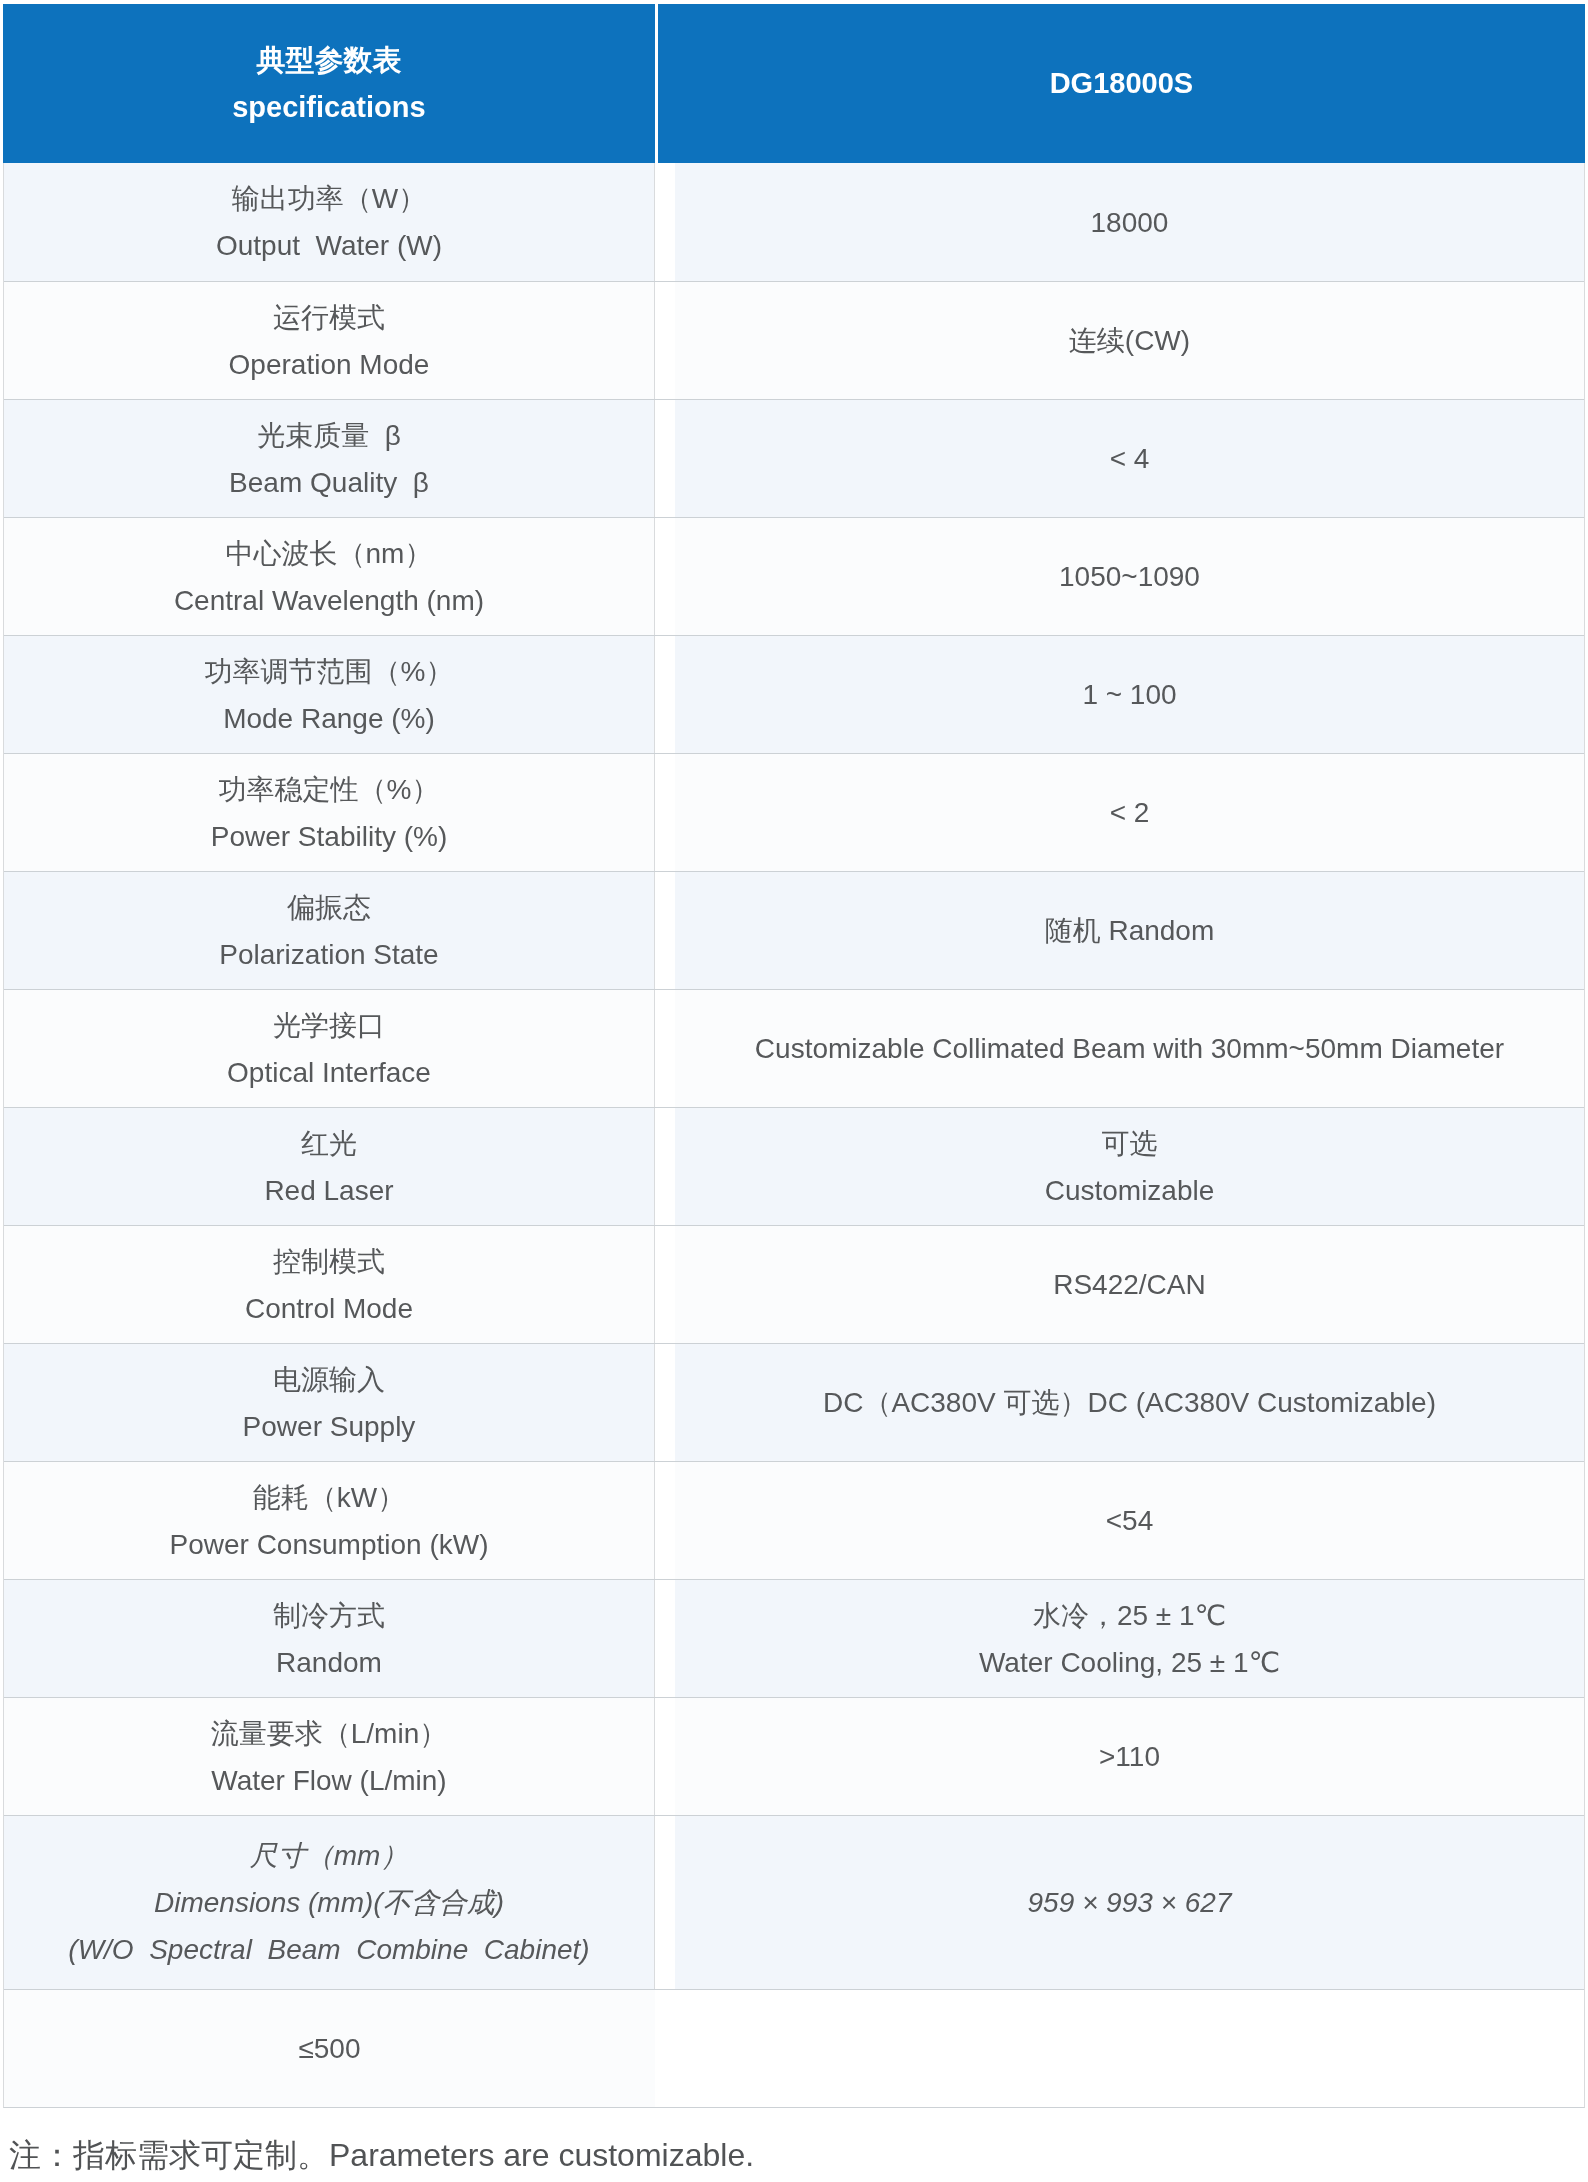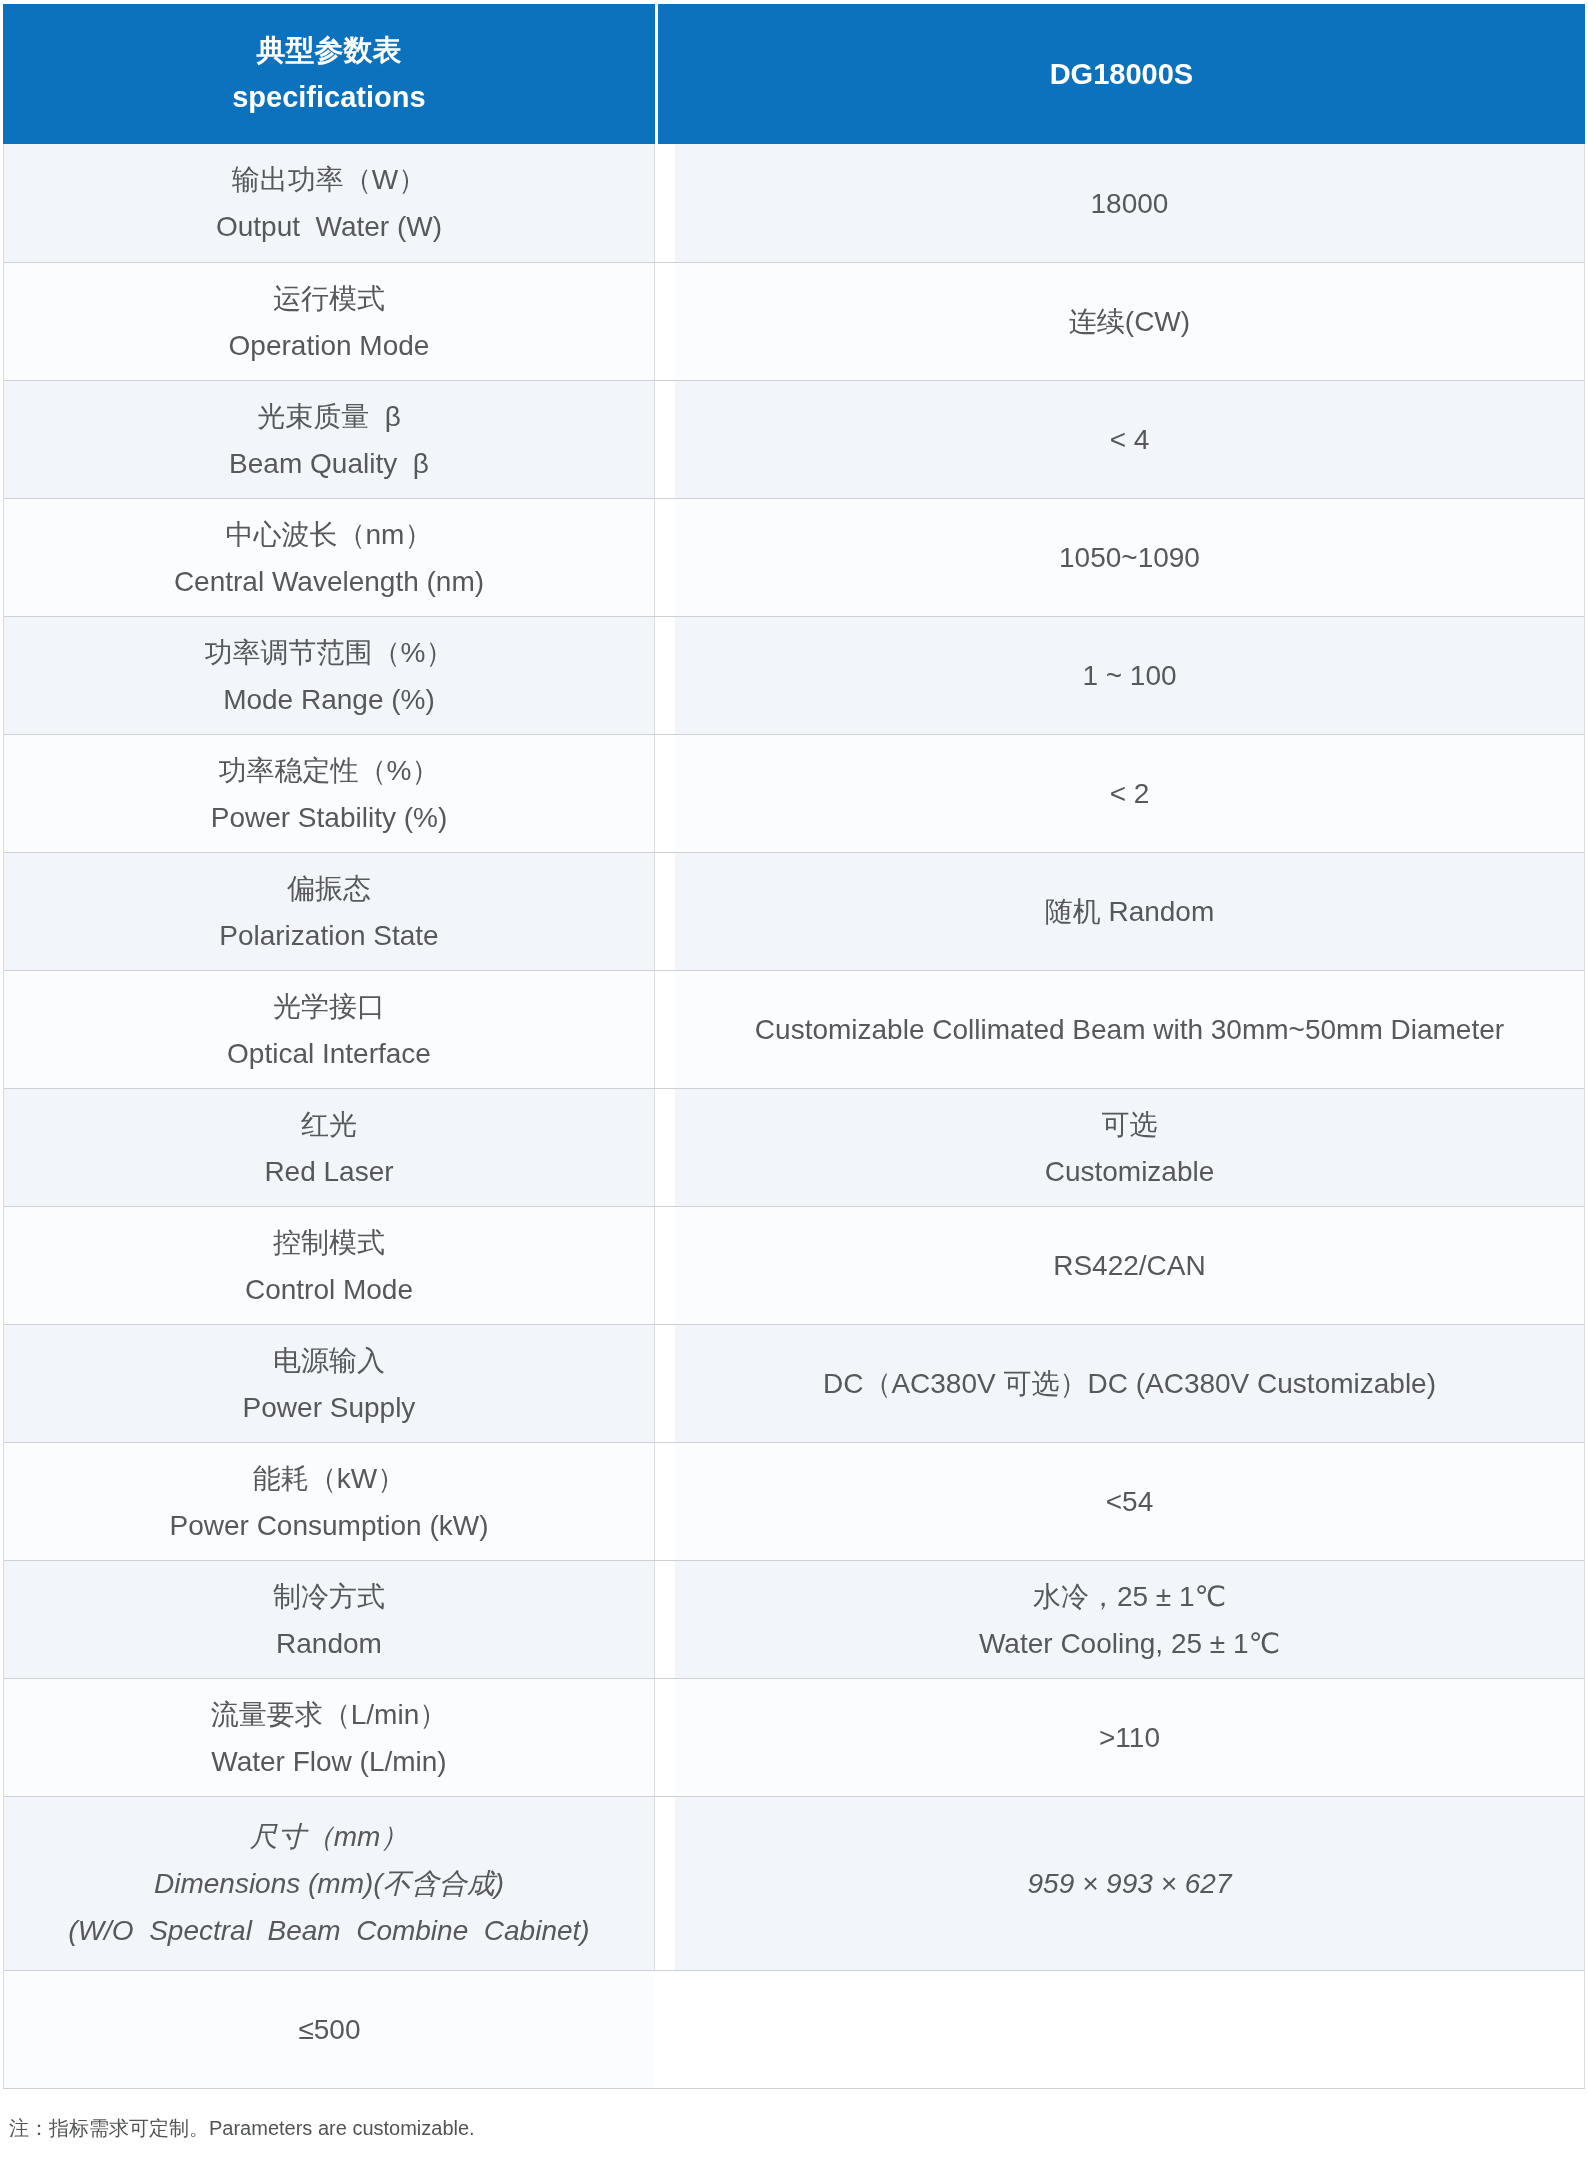--- a/index.html
+++ b/index.html
@@ -19,21 +19,21 @@
     font-family:"Liberation Sans","DejaVu Sans",sans-serif;
     color:var(--text);
     padding:4px 3px 20px 3px;
   }
   .spec-table{width:100%;}
   
   .header-row{
     display:grid;
     grid-template-columns:41.2% 1fr;
     column-gap:3px;
-    height:140px;
+    height:159px;
     background:var(--page-bg);
   }
   .header-cell{
     background:var(--header-bg);
     color:var(--header-text);
     display:flex;
     flex-direction:column;
     align-items:center;
     justify-content:center;
     font-size:29px;
@@ -67,21 +67,21 @@
     font-size:28px;
     line-height:47px;
     padding:10px 14px;
     white-space:pre-wrap;
   }
   .label-cell{border-right:1px solid var(--border-v);}
   
   .footnote{
     margin-top:26px;
     padding-left:6px;
-    font-size:20px;
+    font-size:32px;
     color:#515355;
     text-align:left;
   }
 </style>
 </head>
 <body>
 
 <div class="spec-table">
   <div class="header-row">
     <div class="header-cell">

